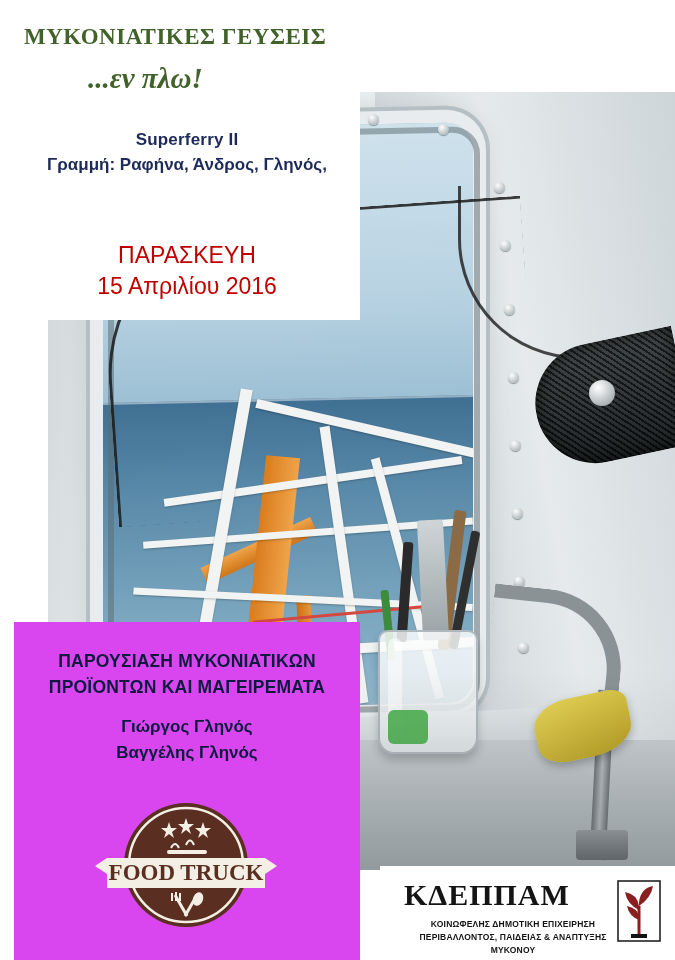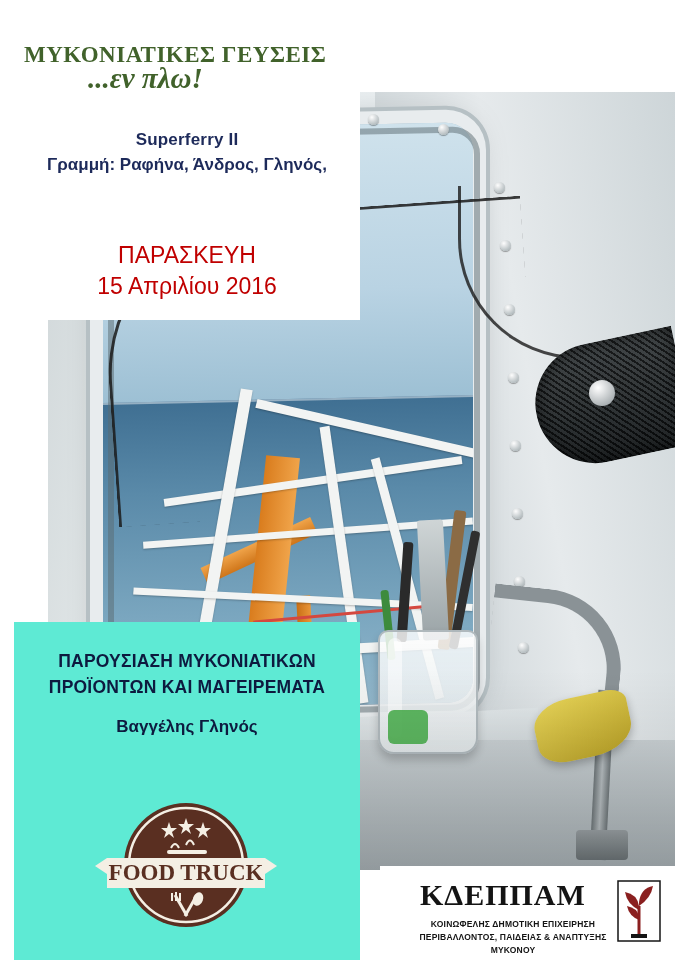--- a/index.html
+++ b/index.html
@@ -238,21 +238,20 @@
 
   .title1 {
     position: absolute;
     left: 24px; top: 24px;
     width: 340px;
     font-family: "Liberation Serif", serif;
     font-size: 23px;
     font-weight: bold;
     letter-spacing: .5px;
     color: #41622b;
-    margin-top: 18px;
   }
   .title2 {
     position: absolute;
     left: 88px; top: 62px;
     font-family: "Liberation Serif", serif;
     font-style: italic;
     font-weight: bold;
     font-size: 29px;
     color: #41622b;
   }
@@ -275,21 +274,21 @@
     font-size: 23px;
     font-weight: normal;
     color: #c00000;
     line-height: 1.35;
   }
 
   .green-block {
     position: absolute;
     left: 14px; top: 622px;
     width: 346px; height: 338px;
-    background: #5eead4;
+    background: #d946ef;
   }
   .present {
     position: absolute;
     left: 16px; top: 26px;
     width: 314px;
     text-align: center;
     font-size: 17.5px;
     font-weight: bold;
     color: #0d1a3f;
     line-height: 1.5;
@@ -315,21 +314,21 @@
 
   
   .kdeppam {
     position: absolute;
     left: 380px; top: 866px;
     width: 295px; height: 94px;
     background: #ffffff;
   }
   .kd-word {
     position: absolute;
-    left: 40px; top: 12px;
+    left: 24px; top: 12px;
     font-family: "Liberation Serif", serif;
     font-size: 30px;
     font-weight: bold;
     letter-spacing: 1px;
     color: #141414;
   }
   .kd-sub {
     position: absolute;
     left: 22px; top: 52px;
     width: 222px;
@@ -428,20 +427,21 @@
     <div>ΠΑΡΑΣΚΕΥΗ</div>
     <div>15 Απριλίου 2016</div>
   </div>
 
   <div class="green-block">
     <div class="present">
       <div>ΠΑΡΟΥΣΙΑΣΗ ΜΥΚΟΝΙΑΤΙΚΩΝ</div>
       <div>ΠΡΟΪΟΝΤΩΝ ΚΑΙ ΜΑΓΕΙΡΕΜΑΤΑ</div>
     </div>
     <div class="names">
+      <div>Γιώργος Γληνός</div>
       <div>Βαγγέλης Γληνός</div>
     </div>
 
     <div class="logo-ft">
       <svg viewBox="0 0 186 130" width="186" height="130">
         <circle cx="93" cy="65" r="62" fill="#5a2f21"></circle>
         <circle cx="93" cy="65" r="57" fill="none" stroke="#f4efe4" stroke-width="2.5"></circle>
 
         <g fill="#f4efe4">
           <polygon points="93,18 95,24 101,24 96,28 98,34 93,30 88,34 90,28 85,24 91,24"></polygon>

